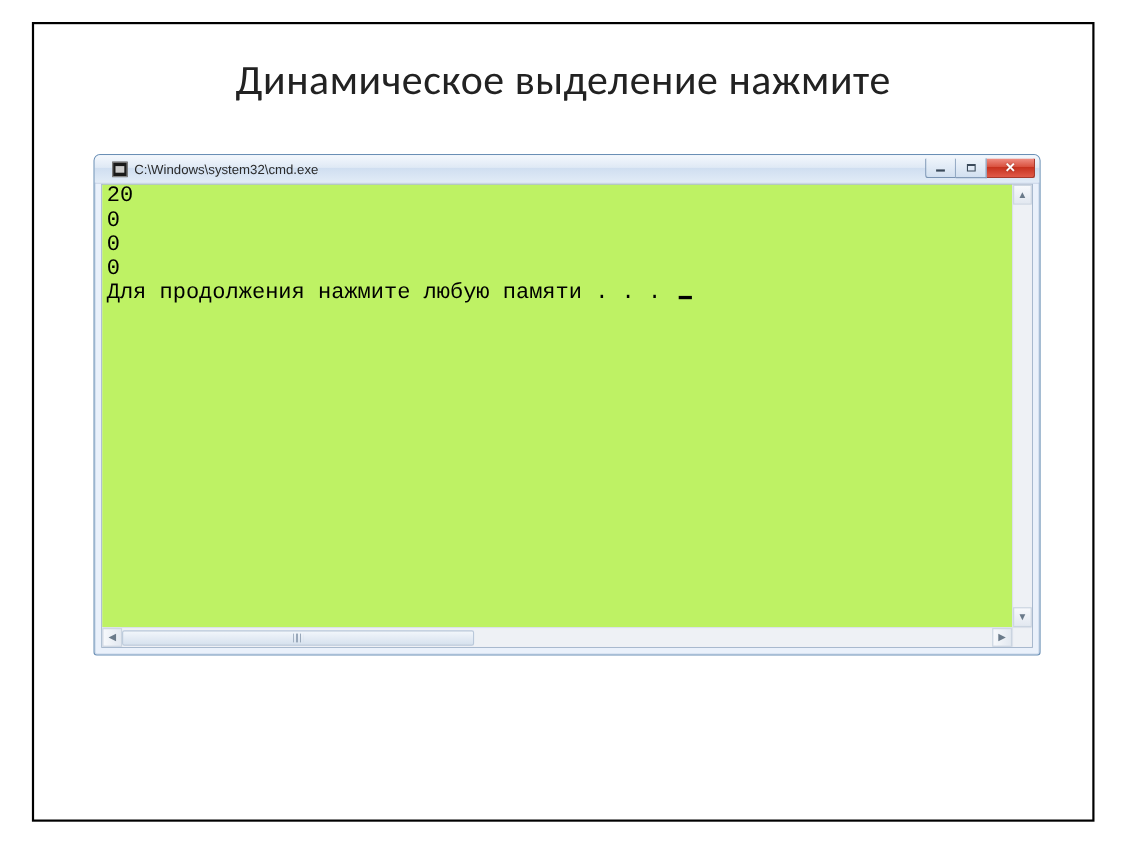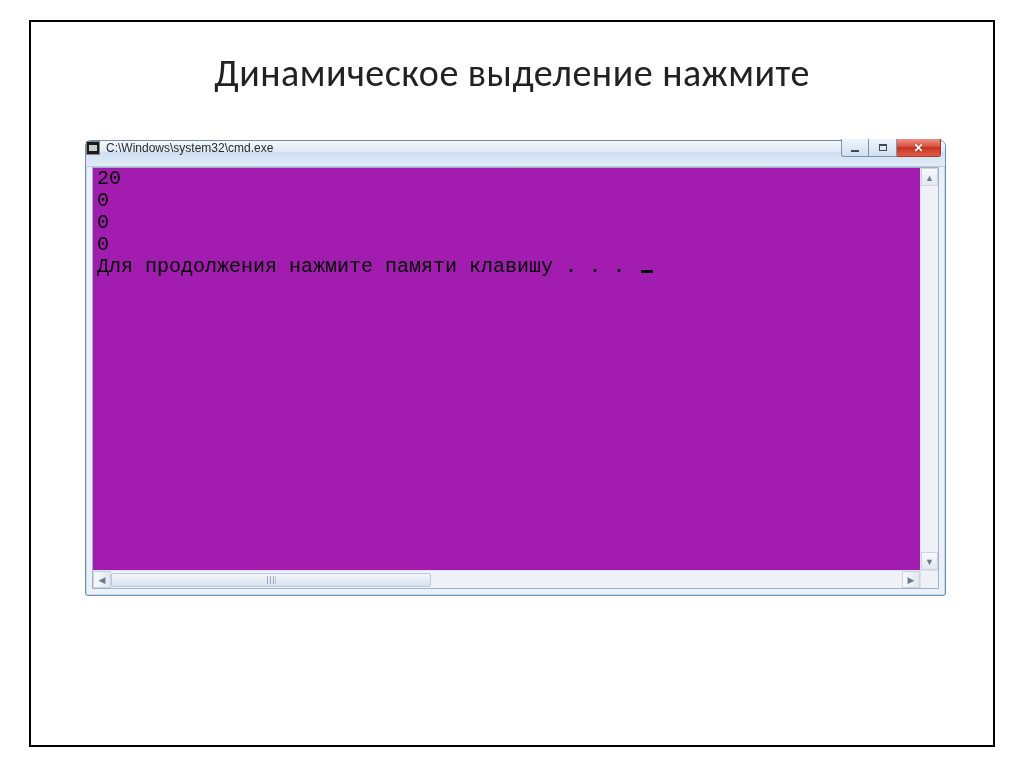--- a/index.html
+++ b/index.html
@@ -27,22 +27,22 @@
     border-radius: 6px 6px 3px 3px;
     background: #eaf1fb;
     box-shadow: 0 0 0 1px #c9d8ea inset;
   }
   .titlebar {
     height: 26px;
     background: linear-gradient(to bottom, #f4f8fd 0%, #dfe9f5 45%, #cfdef0 46%, #e2ecf7 100%);
     border-bottom: 1px solid #b8c9de;
     border-radius: 5px 5px 0 0;
     display: flex;
-    align-items: flex-start;
-    padding: 0 4px 0 0;
+    align-items: center;
+    padding: 0 4px 0 16px;
     position: relative;
   }
   .app-icon {
     width: 14px; height: 14px;
     background: #1a1a1a;
     border: 1px solid #888;
     display: flex; align-items: center; justify-content: center;
     margin-right: 6px;
   }
   .app-icon-inner {
@@ -86,21 +86,21 @@
 
   .client {
     position: absolute;
     left: 6px; right: 6px; top: 26px; bottom: 6px;
     background: #fff;
     border: 1px solid #9fb2c9;
   }
   .console-area {
     position: absolute;
     left: 0; top: 0; right: 18px; bottom: 18px;
-    background: #a21caf;
+    background: #bef264;
     overflow: hidden;
     padding: 0 4px;
   }
   .console-text {
     font-family: "Consolas", "Courier New", monospace;
     font-size: 20px;
     line-height: 22px;
     color: #000;
     white-space: pre;
   }
@@ -185,21 +185,21 @@
           </div>
       </div>
     </div>
 
     <div class="client">
       <div class="console-area">
         <div class="console-text">20</div>
         <div class="console-text">0</div>
         <div class="console-text">0</div>
         <div class="console-text">0</div>
-        <div class="console-text"><span>Для продолжения нажмите памяти клавишу . . . </span><span class="cursor"></span></div>
+        <div class="console-text"><span>Для продолжения нажмите любую памяти . . . </span><span class="cursor"></span></div>
       </div>
 
       <div class="vscroll">
         <div class="arrow up">▲</div>
         <div class="arrow down">▼</div>
       </div>
 
       <div class="hscroll">
         <div class="arrow left">◀</div>
         <div class="thumb">

